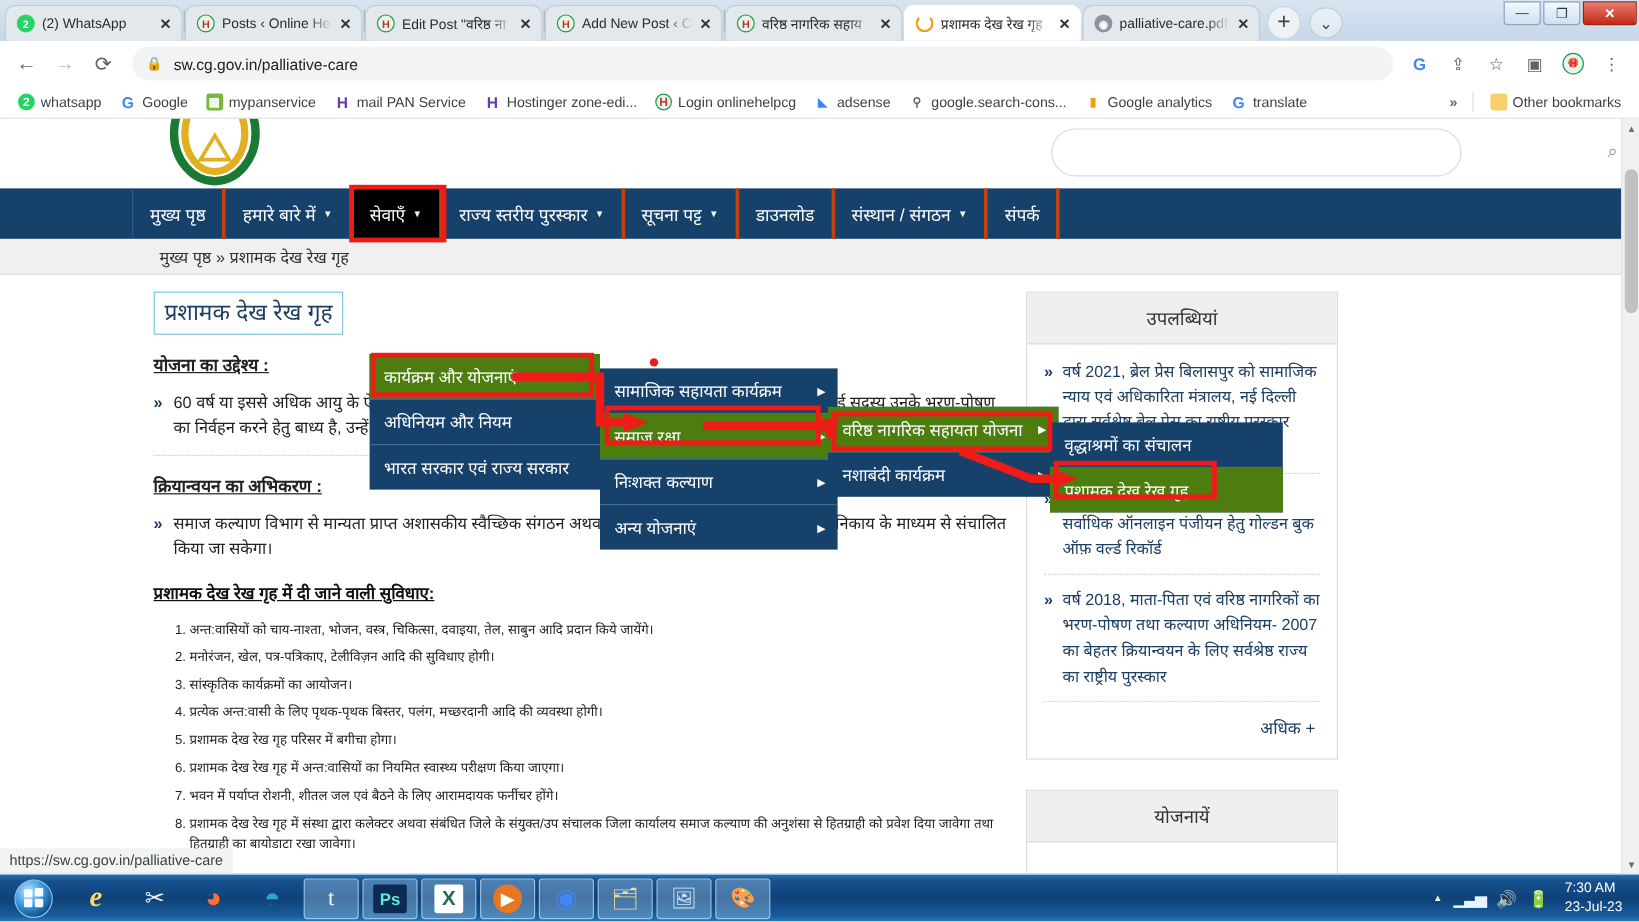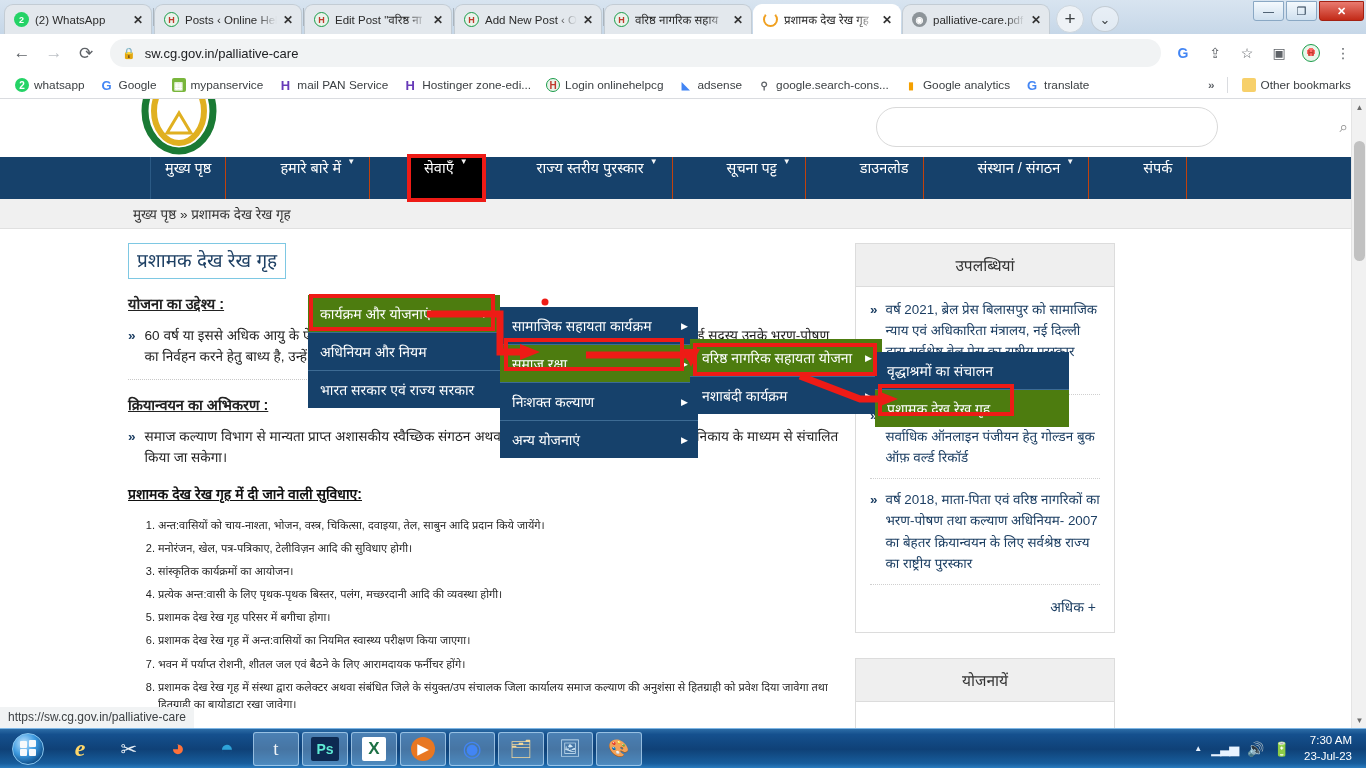--- a/index.html
+++ b/index.html
@@ -89,23 +89,23 @@
 
   .site-header { height:58px; background:#fff; position:relative; }
   .emblem { position:absolute; left:133px; top:-28px; width:92px; height:86px; }
   .searchbox { position:absolute; right:148px; top:8px; width:342px; height:40px;
                border:1px solid #d9d9d9; border-radius:22px; background:#fff; }
   .searchico { position:absolute; right:18px; top:19px; font-size:15px; color:#8a8a8a; }
 
   
   .navbar { height:42px; background:#16416b; display:flex; align-items:stretch;
             padding-left:110px; position:relative; }
-  .navitem { display:flex; align-items:flex-start; gap:6px; padding:0 14px;
-             color:#fff; font-size:14.5px; border-right:1px solid #c2410c;
-             white-space:nowrap; position:relative;margin-left:40px;}
+  .navitem { display:flex; align-items:center; gap:6px; padding:0 14px;
+             color:#fff; font-size:14.5px; border-right:3px solid #c2410c;
+             white-space:nowrap; position:relative;}
   .navitem:first-child { border-left:1px solid #2b5a85; }
   .caret { font-size:8px; opacity:.95; }
   .navitem.hl { background:#000; outline:4px solid #ee1b16; outline-offset:-1px; z-index:6;}
 
   .breadcrumb { height:30px; background:#f0f0f0; border-bottom:1px solid #e0e0e0;
                 display:flex; align-items:center; padding-left:133px;
                 font-size:13.5px; color:#333; }
 
   .content { display:flex; padding:14px 0 0 0; }
   .main-col { width:855px; padding-left:128px; padding-right:12px; }
@@ -170,21 +170,21 @@
               justify-content:center; margin-left:2px; }
   .orb { width:32px; height:32px; border-radius:50%;
          background:radial-gradient(circle at 36% 30%, #bfe4ff 0%, #3d9ae0 42%, #0c4b86 78%, #062f57 100%);
          border:1px solid #89c6ef; display:flex; align-items:center;
          justify-content:center; }
   .tbitem { width:46px; height:34px; margin-left:3px; display:flex;
             align-items:center; justify-content:center; border-radius:3px; }
   .tbitem.boxed { background:rgba(175,215,245,.35); border:1px solid rgba(190,225,250,.65); }
   .tray { margin-left:auto; display:flex; align-items:center; gap:9px;
           padding-right:6px; color:#e8f3ff; font-size:11px; }
-  .clock { text-align:right; line-height:1.35; color:#fff; font-size:11.5px;
+  .clock { text-align:left; line-height:1.35; color:#fff; font-size:11.5px;
            padding:0 8px 0 4px; }
 </style>
 </head>
 <body>
 
 <div class="browser">
 
   <div class="tabstrip">
     <div class="tab">
       <span class="favicon" style="background:#25D366">2</span>

